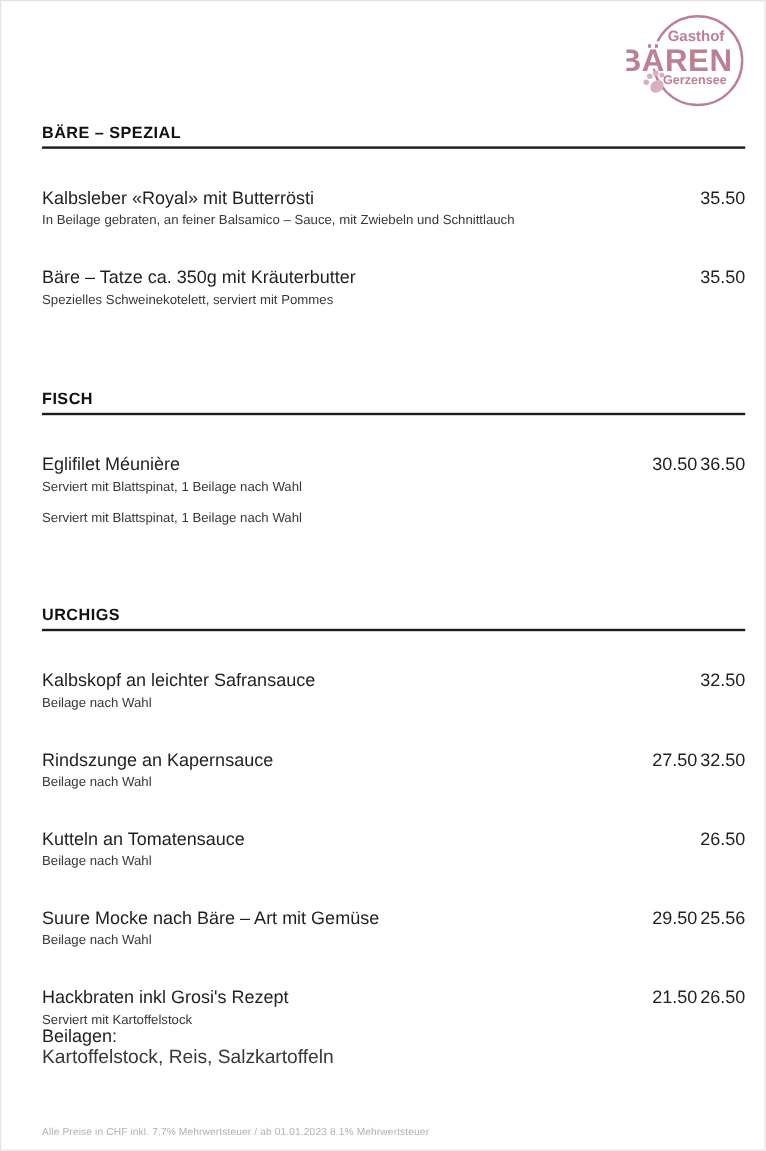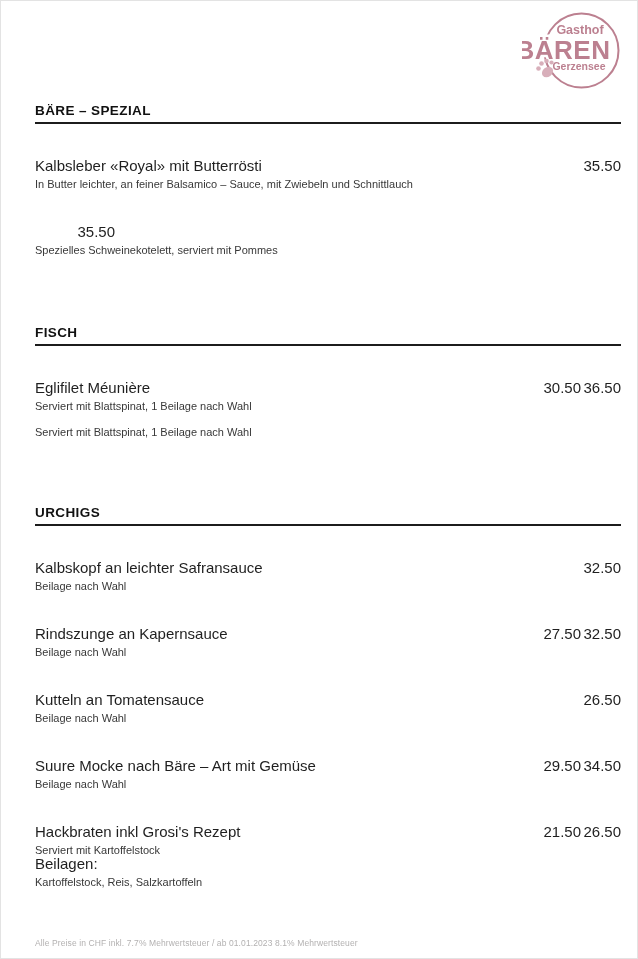--- a/index.html
+++ b/index.html
@@ -67,21 +67,21 @@
   .item-desc {
     margin-top: 4px;
     font-size: 11px;
     line-height: 12px;
     color: #383838;
   }
 
   
   .sides { }
   .sides-title { font-size: 15px; line-height: 16px; color: #1f1f1f; }
-  .sides-desc { margin-top: 4px; font-size: 11px; line-height: 12px; color: #383838; }
+  .sides-desc { margin-top: 4px; font-size: 16px; line-height: 12px; color: #383838; }
 
   
   .footer {
     position: absolute;
     left: 35px;
     top: 938px;
     font-size: 8.5px;
     letter-spacing: 0.1px;
     color: #b3b1b1;
   }
@@ -109,24 +109,25 @@
 
   <div class="section section-1">
     <div class="section-title">BÄRE – SPEZIAL</div>
     <div class="items">
       <div class="item">
         <div class="item-row">
           <span class="item-name">Kalbsleber «Royal» mit Butterrösti</span>
           <span class="price"></span>
           <span class="price">35.50</span>
         </div>
-        <div class="item-desc">In Butter leichter, an feiner Balsamico – Sauce, mit Zwiebeln und Schnittlauch</div>
-      </div>
-      <div class="item">
-        <div class="item-row">
+        <div class="item-desc">In Beilage gebraten, an feiner Balsamico – Sauce, mit Zwiebeln und Schnittlauch</div>
+      </div>
+      <div class="item">
+        <div class="item-row">
+          <span class="item-name">Bäre – Tatze ca. 350g mit Kräuterbutter</span>
           <span class="price"></span>
           <span class="price">35.50</span>
         </div>
         <div class="item-desc">Spezielles Schweinekotelett, serviert mit Pommes</div>
       </div>
     </div>
   </div>
 
   <div class="section section-2">
     <div class="section-title">FISCH</div>
@@ -169,21 +170,21 @@
           <span class="item-name">Kutteln an Tomatensauce</span>
           <span class="price"></span>
           <span class="price">26.50</span>
         </div>
         <div class="item-desc">Beilage nach Wahl</div>
       </div>
       <div class="item">
         <div class="item-row">
           <span class="item-name">Suure Mocke nach Bäre – Art mit Gemüse</span>
           <span class="price">29.50</span>
-          <span class="price">34.50</span>
+          <span class="price">25.56</span>
         </div>
         <div class="item-desc">Beilage nach Wahl</div>
       </div>
       <div class="item">
         <div class="item-row">
           <span class="item-name">Hackbraten inkl Grosi's Rezept</span>
           <span class="price">21.50</span>
           <span class="price">26.50</span>
         </div>
         <div class="item-desc">Serviert mit Kartoffelstock</div>

